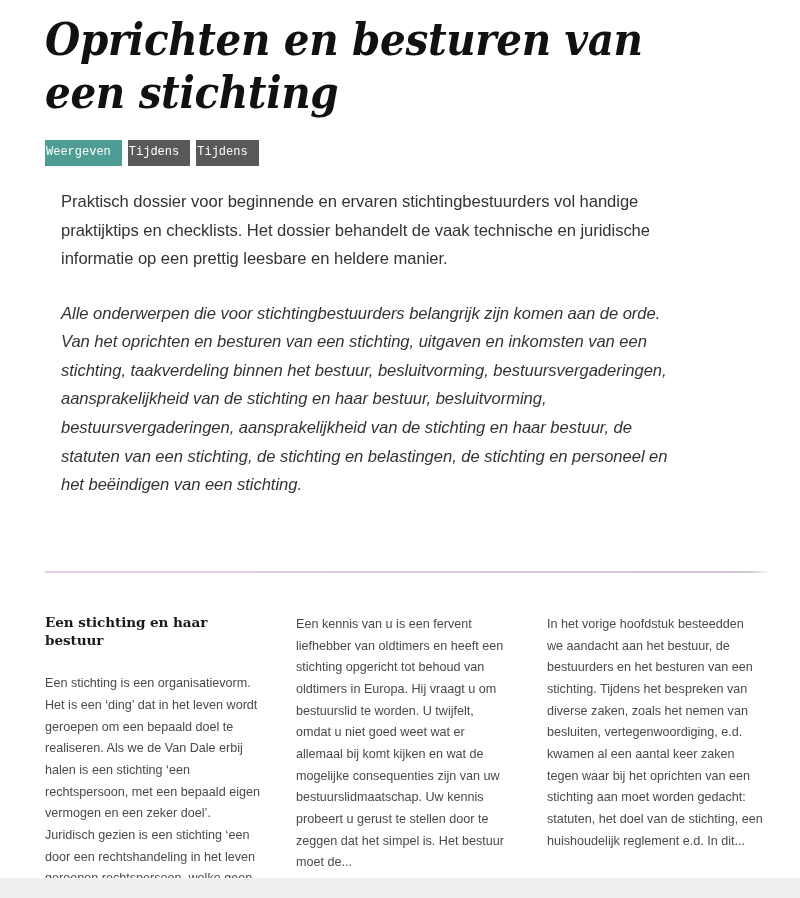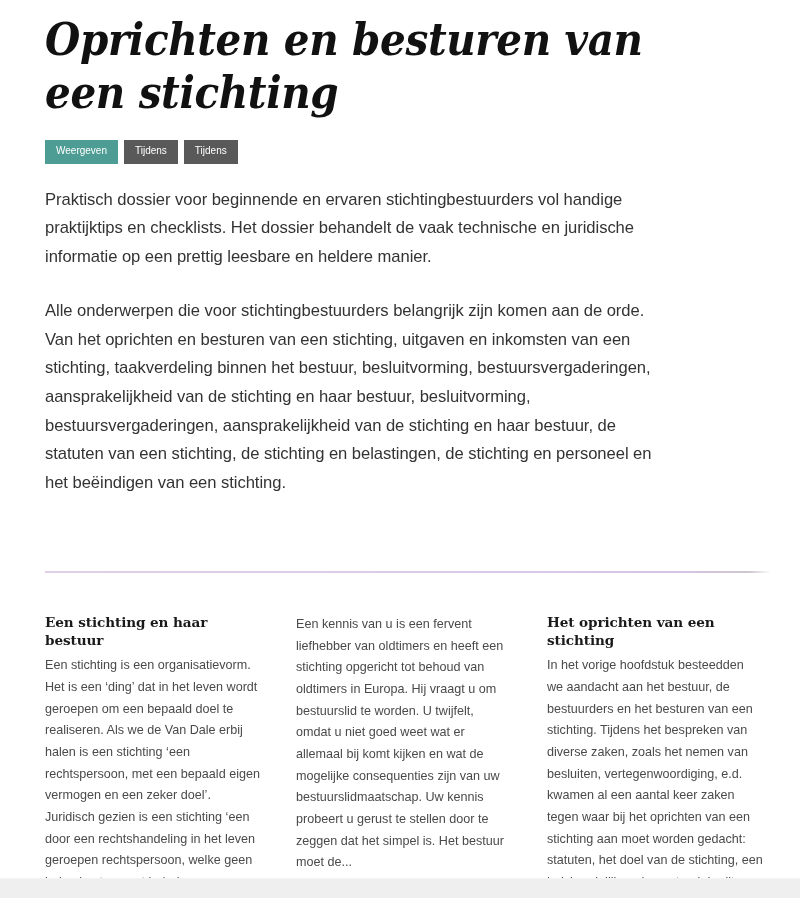--- a/index.html
+++ b/index.html
@@ -51,50 +51,51 @@
 
   
   .tabs {
     margin-top: 21px;
     display: flex;
     gap: 6px;
     align-items: stretch;
   }
   .tab {
     display: inline-block;
-    padding: 5px 11px 6px 11px;
-    font-family: Liberation Sans, sans-serif;
-    font-size: 10px;
+    padding: 5px 11px 6px 1px;
+    font-family: Liberation Mono, monospace;
+    font-size: 12px;
     line-height: 1.25;
     color: #ffffff;
     background: #595959;
     border: none;
     cursor: pointer;
     white-space: nowrap;
     user-select: none;
   }
   .tab.active {
     background: #4d9d94;
   }
 
   
   .intro {
     margin-top: 22px;
   }
   .intro p {
-    margin: 0 0 26px 0;
+    margin: 0 0 26px 16px;
     font-family: "Liberation Sans", sans-serif;
     font-size: 16.6px;
     line-height: 1.72;
     color: #333333;
     max-width: 620px;
     letter-spacing: -0.05px;
   }
   .intro p:last-child {
     margin-bottom: 0;
+    font-style: italic;
   }
 
   
   .divider {
     position: absolute;
     left: 45px;
     top: 571px;
     width: 726px;
     height: 2px;
     background: linear-gradient(to right, #ded0e6 0%, #ddc9e8 55%, #d8c3e4 88%, #cfc6cf 97%, #ffffff 100%);
@@ -106,21 +107,21 @@
     left: 45px;
     top: 614px;
     width: 730px;
     display: flex;
     gap: 35px;
   }
   .col {
     width: 216px;
   }
   .col-title {
-    margin: 0 0 6px 0;
+    margin: 0 0 24px 0;
     font-family: "DejaVu Serif", "Liberation Serif", serif;
     font-weight: bold;
     font-size: 13.6px;
     line-height: 1.3;
     color: #1a1a1a;
     letter-spacing: -0.1px;
   }
   .col-body {
     margin: 0;
     font-family: "Liberation Sans", sans-serif;
@@ -171,21 +172,20 @@
       <p class="col-body">Een stichting is een organisatievorm. Het is een ‘ding’ dat in het leven wordt geroepen om een bepaald doel te realiseren. Als we de Van Dale erbij halen is een stichting ‘een rechtspersoon, met een bepaald eigen vermogen en een zeker doel’. Juridisch gezien is een stichting ‘een door een rechtshandeling in het leven geroepen rechtspersoon, welke geen leden kent en met behulp van een daartoe...</p>
 
     </div>
 
     <div class="col">
       <p class="col-body">Een kennis van u is een fervent liefhebber van oldtimers en heeft een stichting opgericht tot behoud van oldtimers in Europa. Hij vraagt u om bestuurslid te worden. U twijfelt, omdat u niet goed weet wat er allemaal bij komt kijken en wat de mogelijke consequenties zijn van uw bestuurslidmaatschap. Uw kennis probeert u gerust te stellen door te zeggen dat het simpel is. Het bestuur moet de...</p>
 
     </div>
 
     <div class="col">
-      <h3 class="col-title">Het oprichten van een stichting</h3>
       <p class="col-body">In het vorige hoofdstuk besteedden we aandacht aan het bestuur, de bestuurders en het besturen van een stichting. Tijdens het bespreken van diverse zaken, zoals het nemen van besluiten, vertegenwoordiging, e.d. kwamen al een aantal keer zaken tegen waar bij het oprichten van een stichting aan moet worden gedacht: statuten, het doel van de stichting, een huishoudelijk reglement e.d. In dit...</p>
 
     </div>
 
   </div>
 
   <div class="footer-band"></div>
 
 </div>
 

